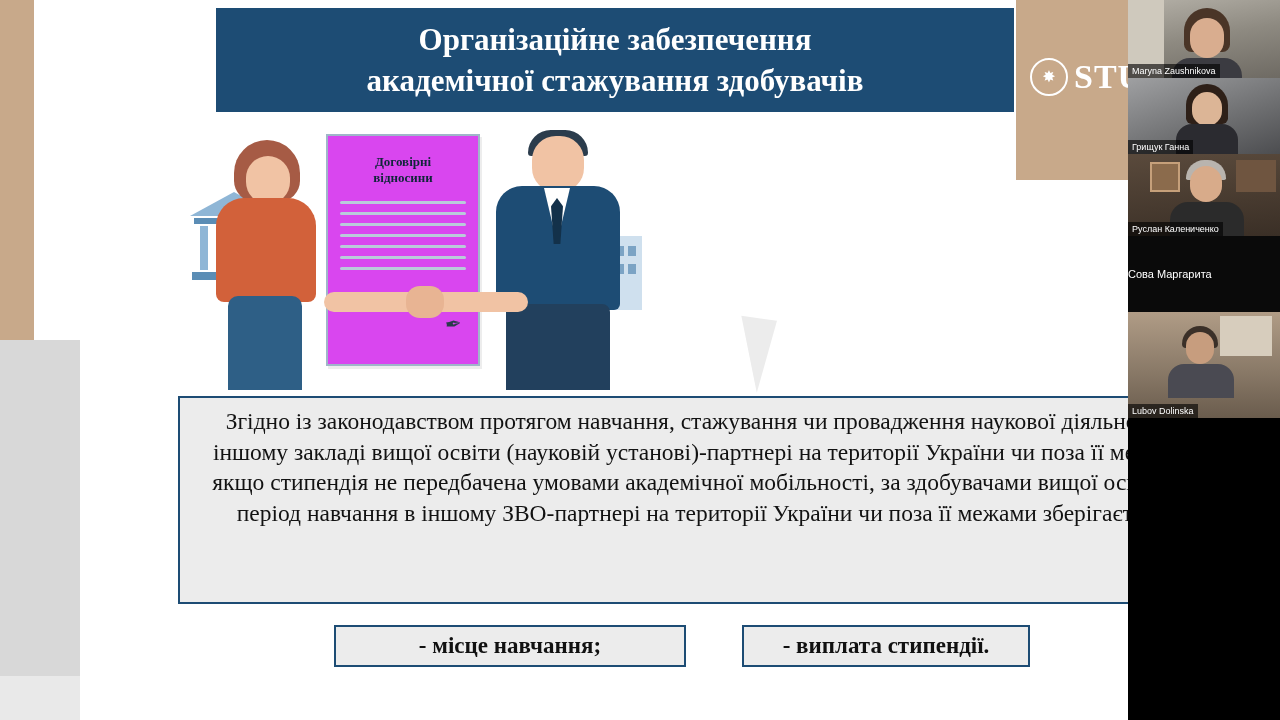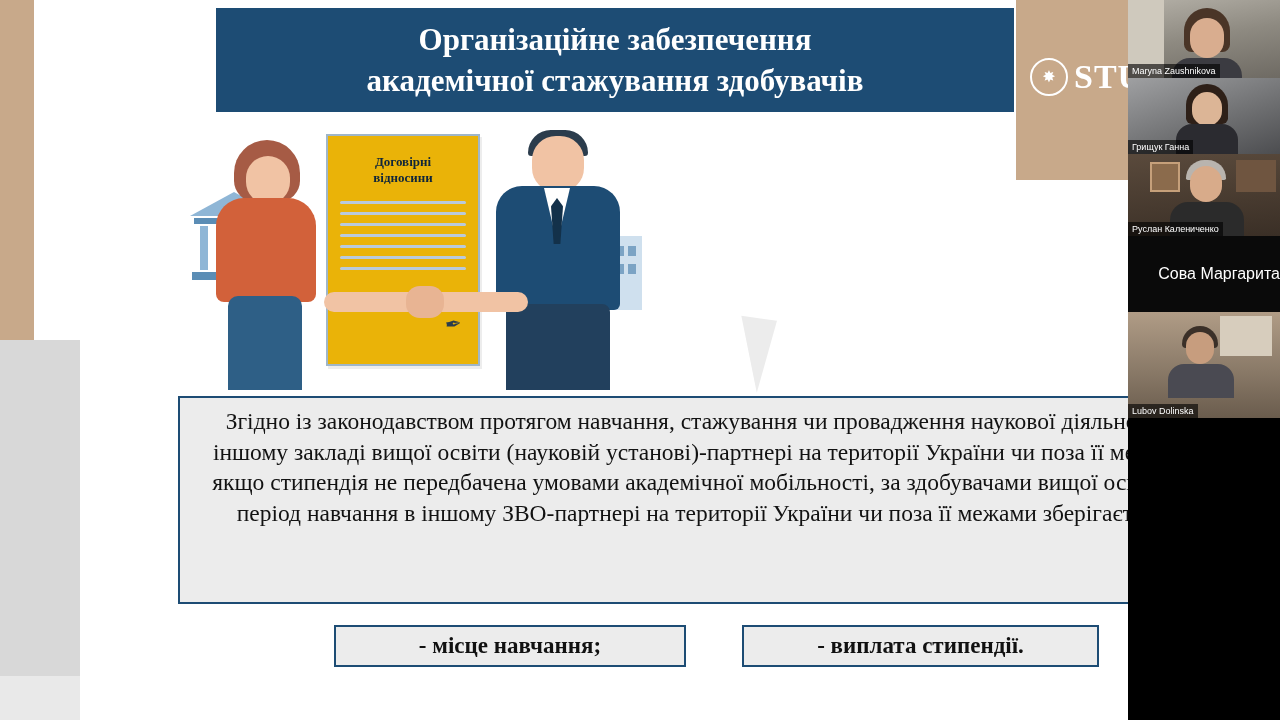--- a/index.html
+++ b/index.html
@@ -127,21 +127,21 @@
   }
   .bank {
     position: absolute; left: 12px; top: 72px; width: 92px; height: 96px;
   }
   .bldg {
     position: absolute; left: 330px; top: 62px; width: 140px; height: 130px;
   }
   .doc {
     position: absolute; left: 150px; top: 16px;
     width: 150px; height: 228px;
-    background: #eab308;
+    background: #d946ef;
     border: 2px solid #9fb6c9;
     box-shadow: 2px 3px 0 rgba(0,0,0,0.07);
   }
   .doc-title {
     margin-top: 18px;
     text-align: center;
     font-family: "Liberation Serif", serif;
     font-weight: 700;
     font-size: 13px;
     color: #10263a;
@@ -311,21 +311,21 @@
     box-sizing: border-box;
   }
   .pill-text {
     font-family: "Liberation Serif", serif;
     font-weight: 700;
     font-size: 23px;
     color: #111111;
     white-space: nowrap;
   }
   #pill-1 { left: 334px; top: 625px; width: 352px; }
-  #pill-2 { left: 742px; top: 625px; width: 357px; }
+  #pill-2 { left: 742px; top: 625px; width: 288px; }
 
   
   .rail {
     position: absolute;
     right: 0; top: 0;
     width: 152px; height: 720px;
     background: #000000;
   }
   .tile {
     position: relative;
@@ -343,24 +343,24 @@
     font-size: 9px;
     line-height: 12px;
     white-space: nowrap;
     overflow: hidden;
     text-overflow: ellipsis;
   }
   .tile-center-label {
     position: absolute;
     left: 0; right: 0; top: 50%;
     transform: translateY(-50%);
-    text-align: right;
+    text-align: left;
     color: #ffffff;
     font-family: "Liberation Sans", sans-serif;
-    font-size: 16px;
+    font-size: 11px;
   }
   
   #tile-1 { height: 78px; background: linear-gradient(170deg,#b4b0a7 0%,#8e8a81 48%,#6e6a63 100%); }
   #tile-1 .head { position:absolute; left:62px; top:18px; width:34px; height:40px; background:#d9ad8f; border-radius:17px; }
   #tile-1 .hair { position:absolute; left:56px; top:8px; width:46px; height:44px; background:#4a3527; border-radius:24px 24px 8px 8px; }
   #tile-1 .torso { position:absolute; left:44px; top:58px; width:70px; height:52px; background:#3b3b41; border-radius:18px 18px 0 0; }
   #tile-1 .wall { position:absolute; left:0; top:0; width:36px; height:104px; background:#cfc9bd; }
   
   #tile-2 { height: 76px; background: linear-gradient(160deg,#9fa0a2 0%,#6d6e70 60%,#4c4d50 100%); }
   #tile-2 .head { position:absolute; left:64px; top:14px; width:30px; height:34px; background:#dcb596; border-radius:15px; }

